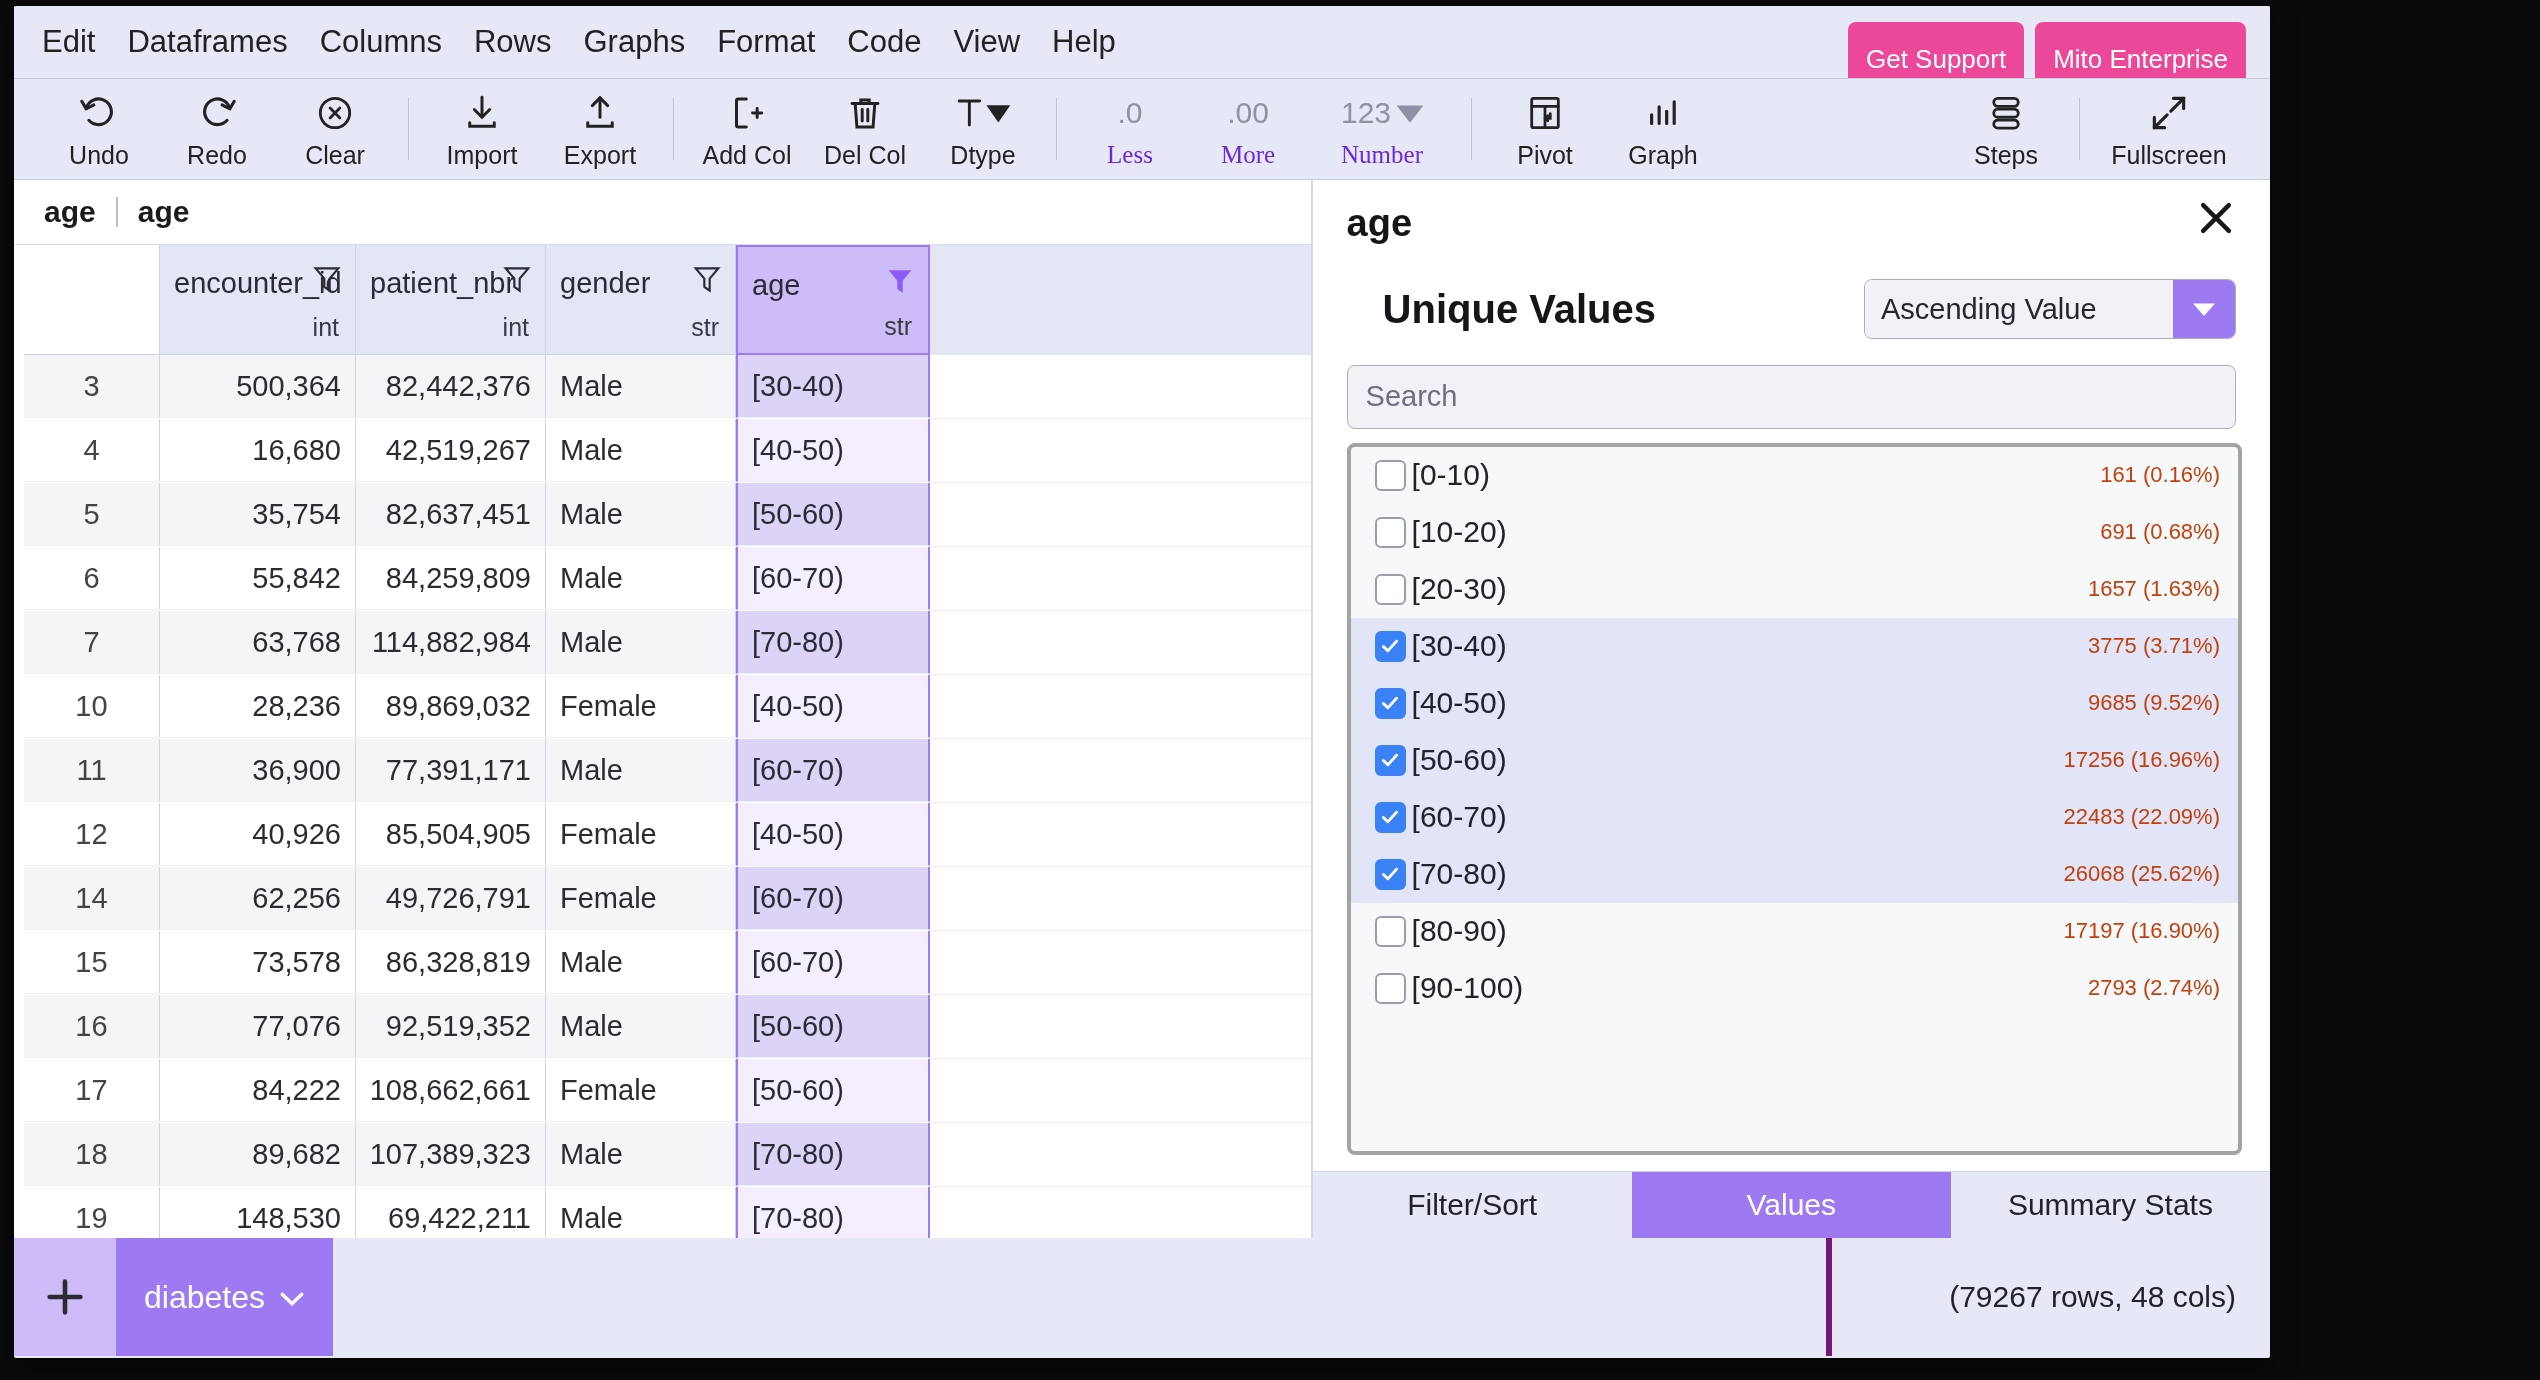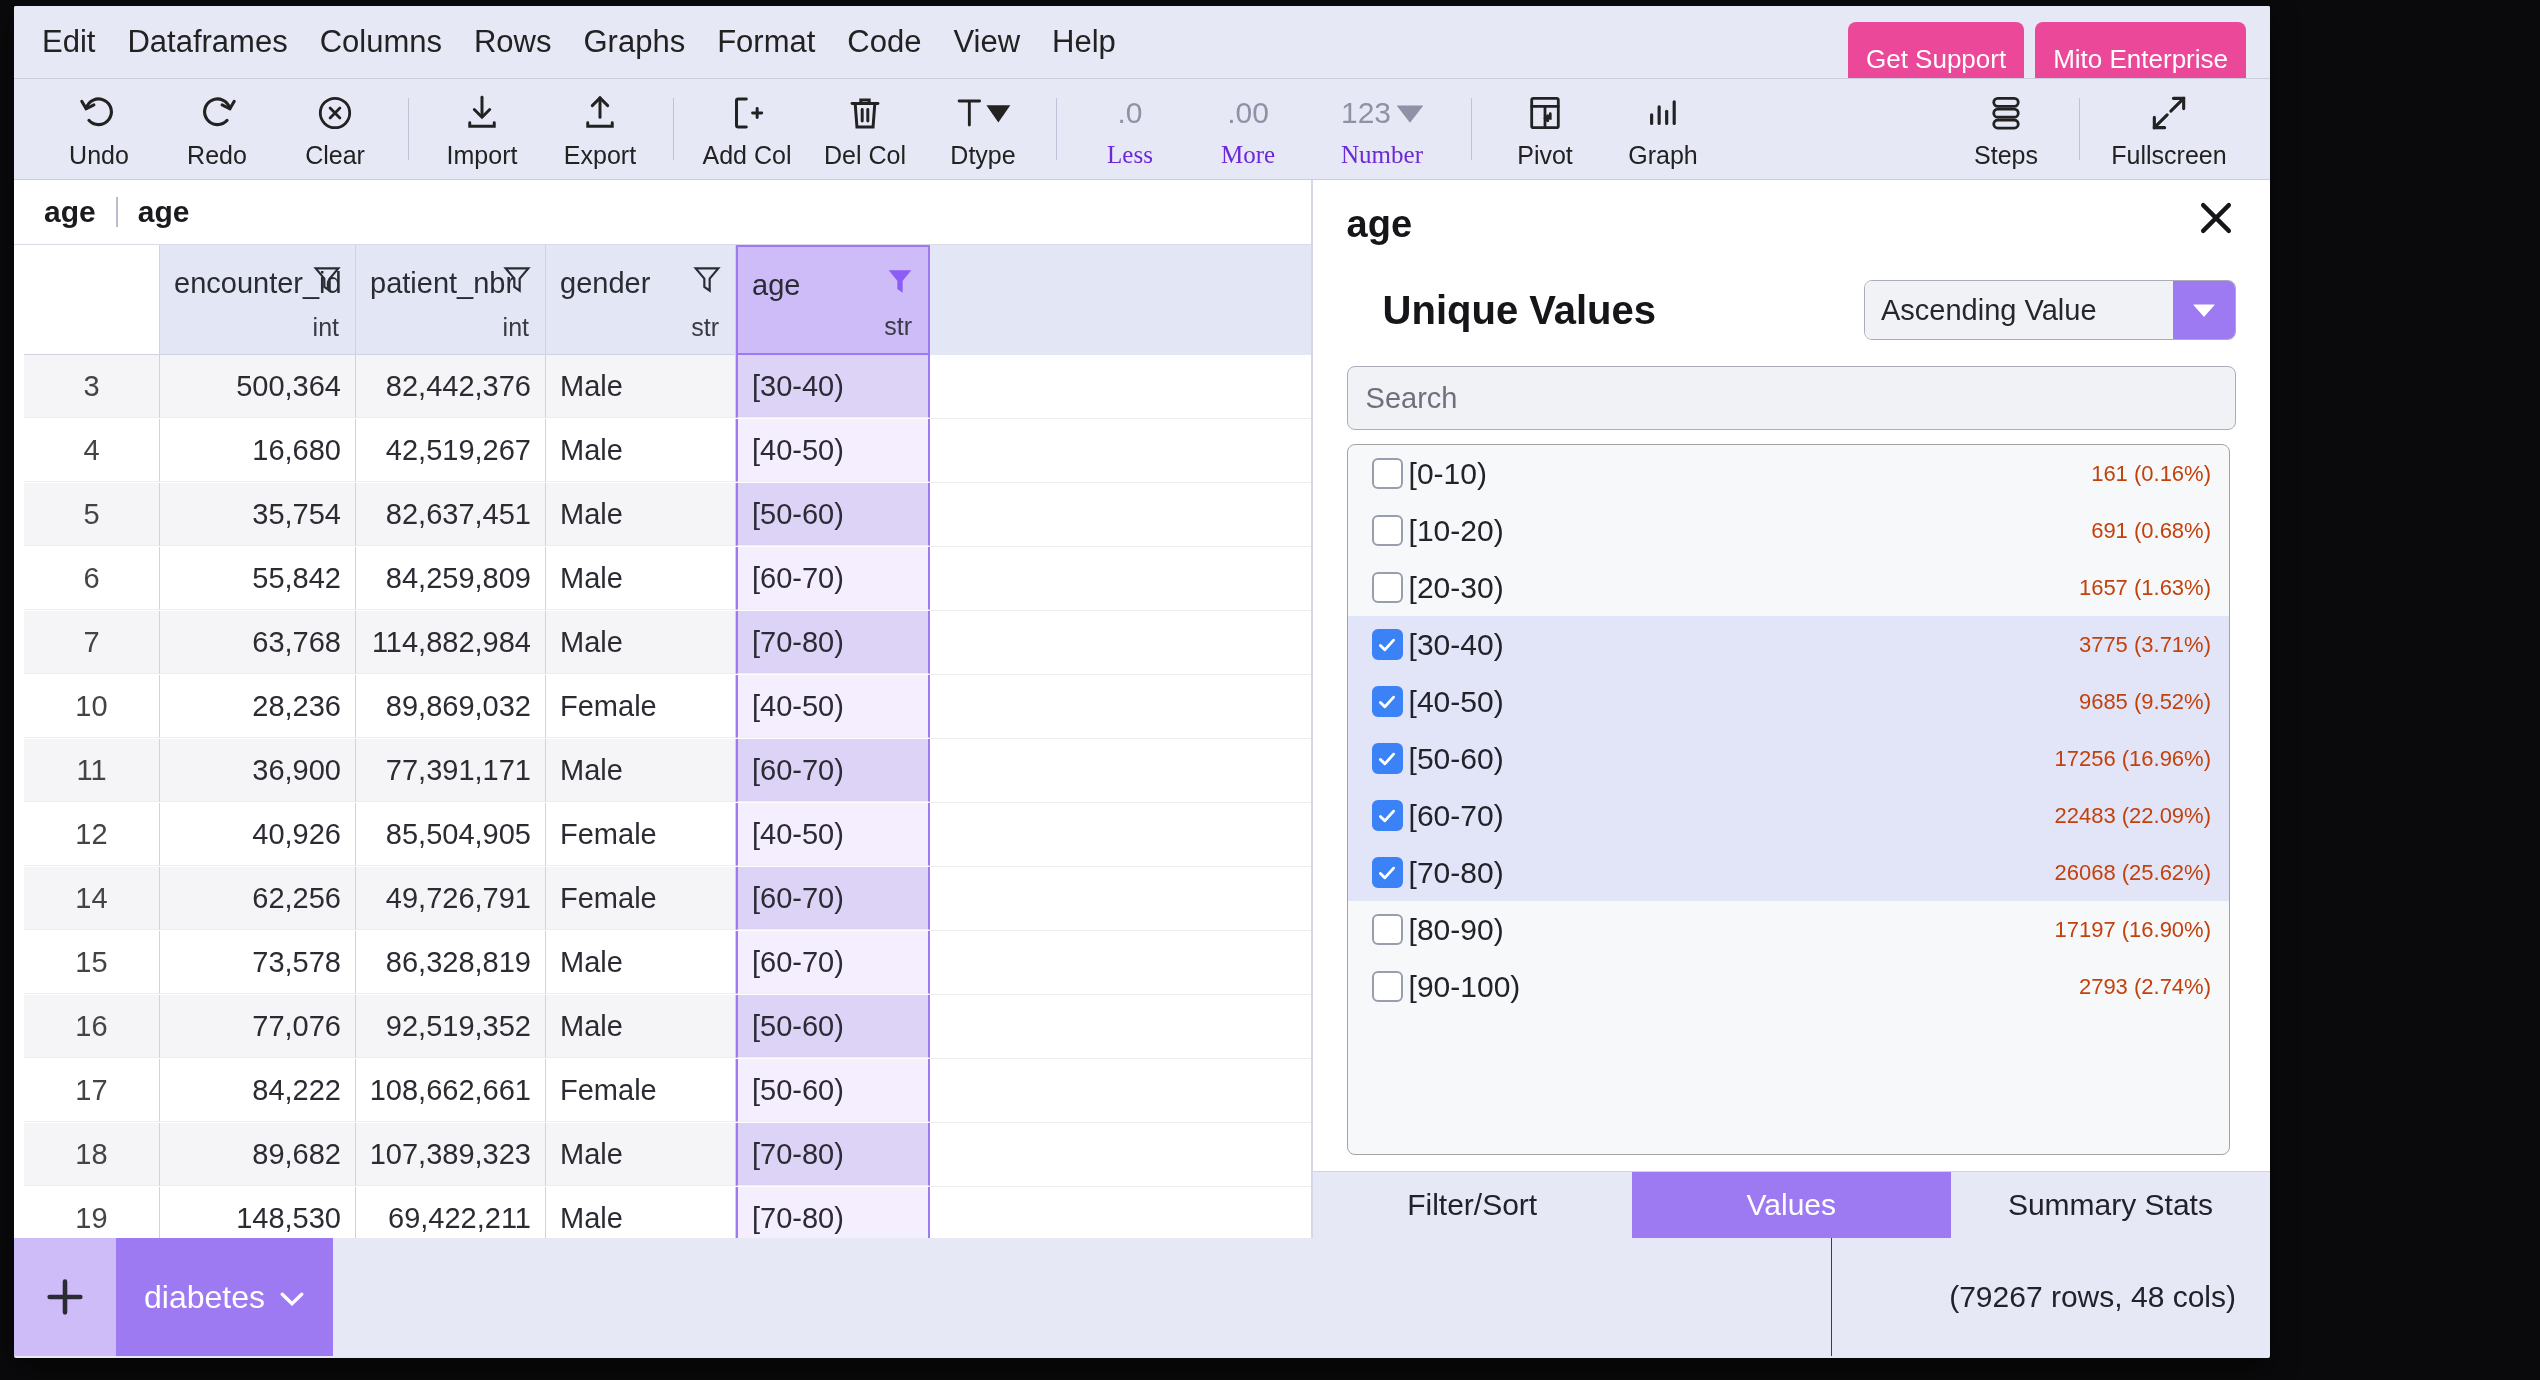--- a/index.html
+++ b/index.html
@@ -107,21 +107,21 @@
   .sel .val{flex:1;background:#f1f2f6;display:flex;align-items:center;
             padding-left:16px;font-size:29px;color:#26262e;}
   .sel .arw{width:62px;background:#9d79f2;display:flex;align-items:center;
             justify-content:center;}
   .search{
     margin:14px 34px 0 34px;height:62px;border:1px solid #a9adbe;border-radius:8px;
     background:#f1f2f6;display:flex;align-items:center;padding-left:18px;
   }
   .search .ph{font-size:29px;color:#6d707f;}
   .vbox{
-    margin:14px 40px 0 34px;border:1px solid #a3a3a3;border-radius:8px;
+    margin:14px 28px 0 34px;border:4px solid #a3a3a3;border-radius:8px;
     background:#f7f8fa;height:709px;overflow:hidden;
   }
   .vrow{height:57px;display:flex;align-items:center;padding:0 18px 0 24px;}
   .vrow.sel-on{background:#e2e5f7;}
   .cb{
     width:31px;height:31px;border-radius:6px;border:2px solid #9a9dae;
     background:#fff;box-sizing:border-box;flex:0 0 auto;margin-right:6px;
   }
   .cb.on{background:#3b82f6;border-color:#3b82f6;display:flex;align-items:center;
          justify-content:center;}
@@ -133,21 +133,21 @@
   .tab.active{background:#9d79f2;color:#fff;}
 
   
   .btm{height:118px;background:#e6e8f5;display:flex;align-items:stretch;}
   .plus{width:102px;background:#cdbcf7;display:flex;align-items:center;
         justify-content:center;}
   .dfTab{background:#9d79f2;color:#fff;display:flex;align-items:center;gap:14px;
          padding:0 28px;font-size:32px;}
   .btm-gap{flex:1;background:#e6e8f5;}
   .btm-stat{
-    width:404px;border-left:1px solid #701a75;display:flex;align-items:center;
+    width:404px;border-left:6px solid #701a75;display:flex;align-items:center;
     justify-content:flex-end;padding-right:34px;font-size:30px;color:#22222a;
   }
 </style>
 </head>
 <body>
 
 <div class="app">
 
   <div class="menubar">
     <div class="menu-item">Edit</div>

